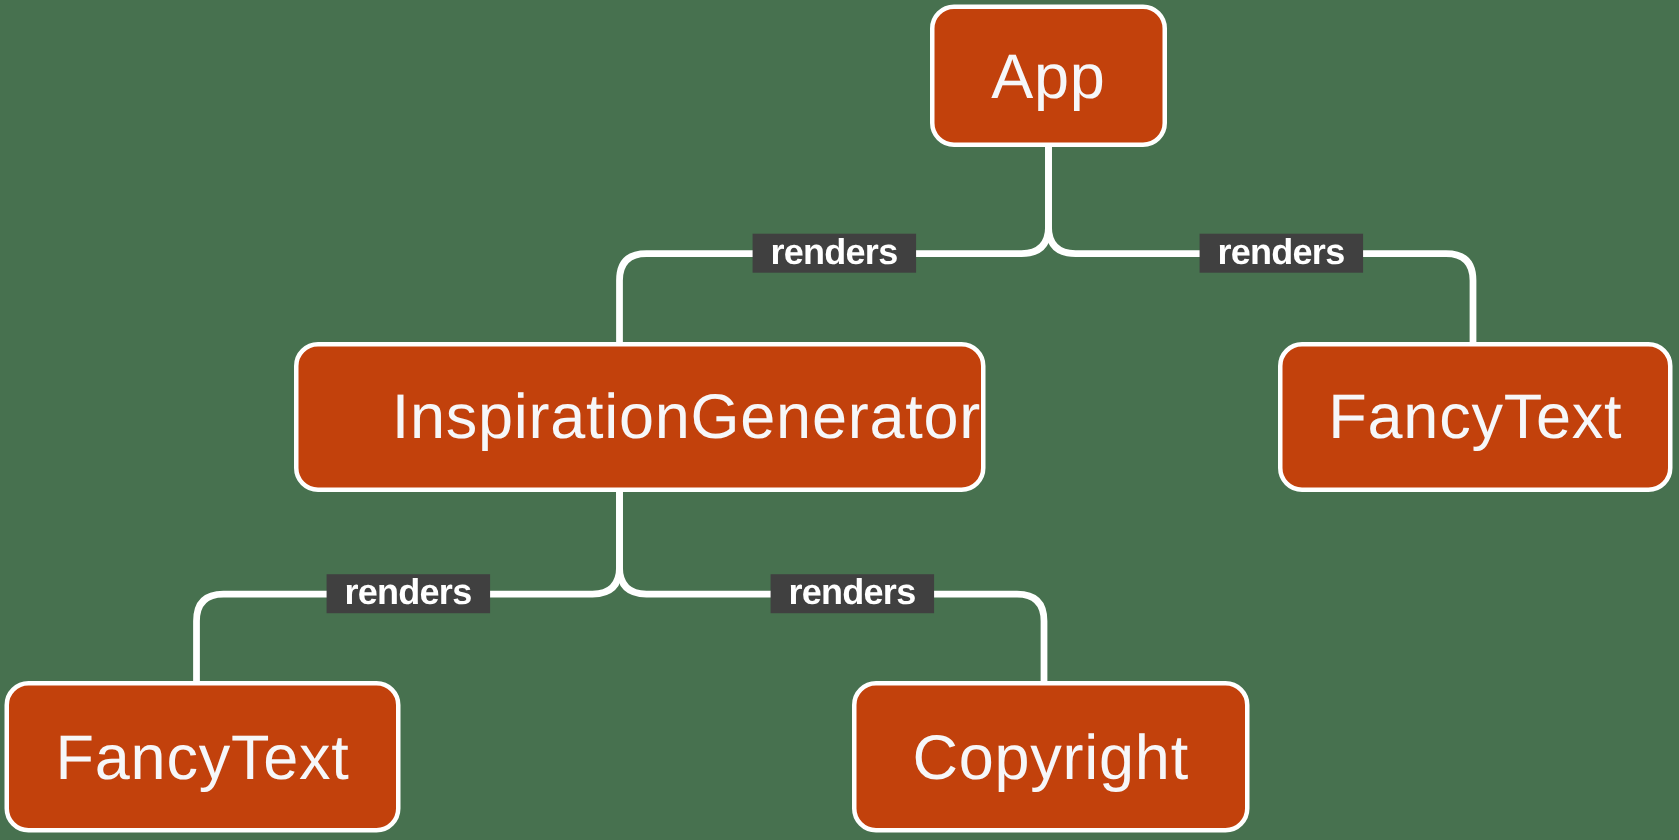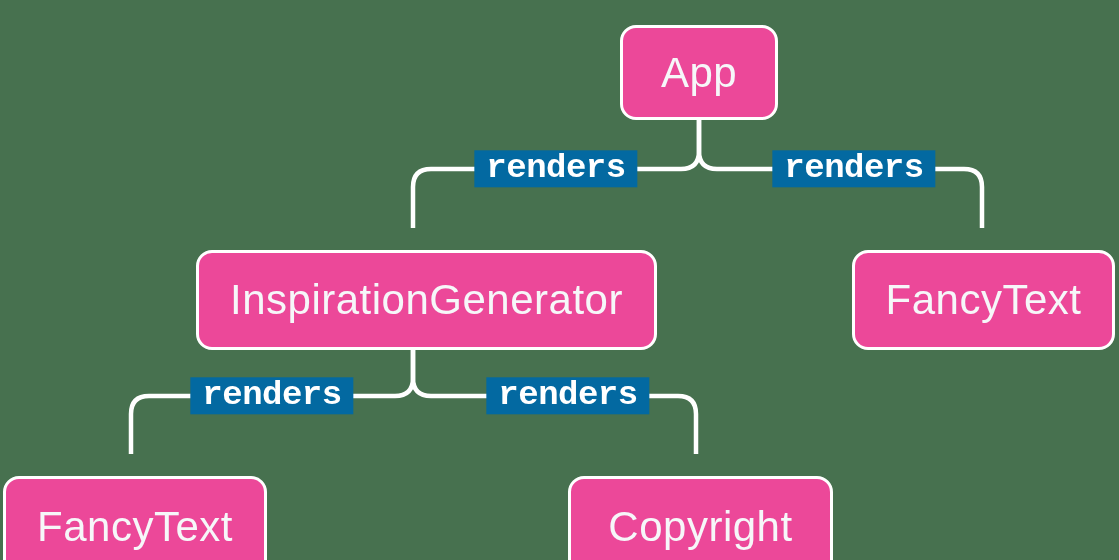--- a/index.html
+++ b/index.html
@@ -23,51 +23,49 @@
     height: 560px;
   }
   .edges path {
     fill: none;
     stroke: #FFFFFF;
     stroke-width: 4.5;
   }
   .node {
     position: absolute;
     box-sizing: border-box;
-    background: #ec4899;
+    background: #c2410c;
     border: 3px solid #FFFFFF;
     border-radius: 16px;
     color: #F6F7F9;
     font-size: 42px;
     font-weight: 400;
     display: flex;
     align-items: center;
     justify-content: center;
     white-space: nowrap;
     letter-spacing: 0.5px;
-    margin-top: 22px;
   }
   .node-app               { left: 620px; top: 3px;   width: 158px; height: 95px; }
-  .node-inspiration       { left: 196px; top: 228px; width: 461px; height: 100px; }
+  .node-inspiration       { left: 196px; top: 228px; width: 461px; height: 100px; justify-content: flex-end; }
   .node-fancy-text-right  { left: 852px; top: 228px; width: 263px; height: 100px; }
   .node-fancy-text-left   { left: 3px;   top: 454px; width: 264px; height: 101px; }
   .node-copyright         { left: 568px; top: 454px; width: 265px; height: 101px; text-align: right; }
 
   .edge-label {
     position: absolute;
     transform: translate(-50%, -50%);
-    background: #0369a1;
+    background: #404040;
     color: #FFFFFF;
-    font-size: 34px;
+    font-size: 24px;
     font-weight: 700;
     letter-spacing: -0.5px;
     padding: 0 12px;
     white-space: nowrap;
     line-height: 1.1;
-    font-family: Liberation Mono, monospace;
   }
   .edge-label-1 { left: 556px; top: 169px; }
   .edge-label-2 { left: 854px; top: 169px; }
   .edge-label-3 { left: 272px; top: 396px; }
   .edge-label-4 { left: 568px; top: 396px; }
 </style>
 </head>
 <body>
 
 <div class="diagram">

